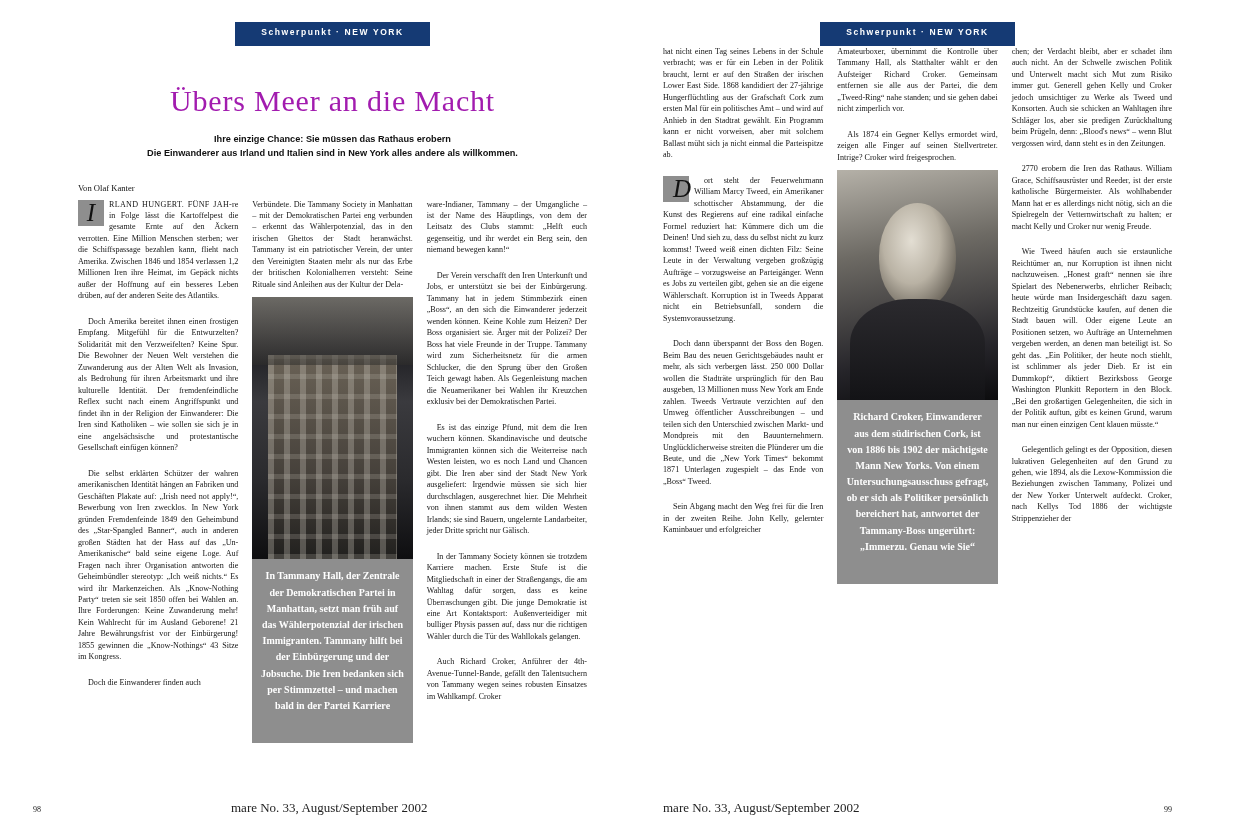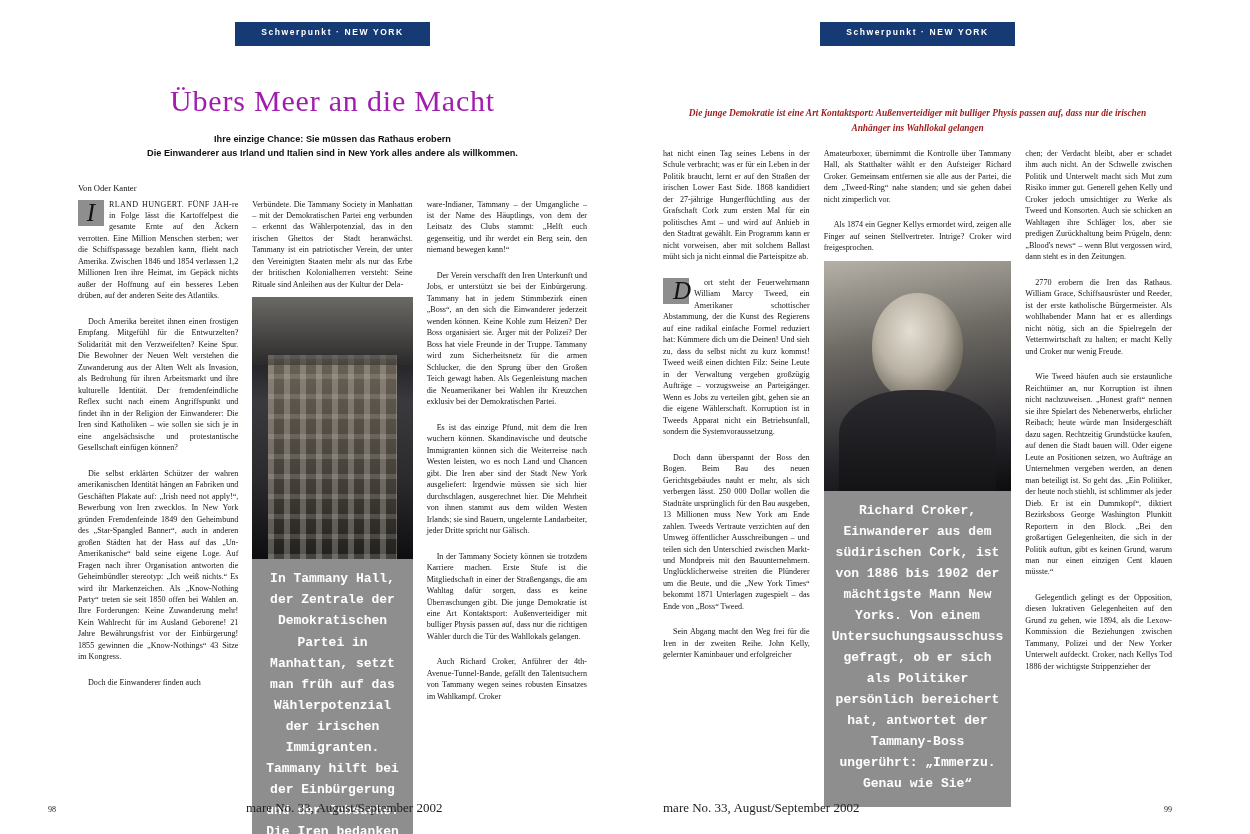--- a/index.html
+++ b/index.html
@@ -130,41 +130,41 @@
   
   .figure { margin: 7px 0 0 0; }
   .photo {
     width: 100%;
     display: block;
     background: #2a2a2a;
   }
   .caption {
     background: #8e8e8e;
     color: #ffffff;
-    font-family: Liberation Mono, monospace;
+    font-family: Liberation Serif, serif;
     font-weight: bold;
-    font-size: 13px;
+    font-size: 10px;
     line-height: 1.62;
     text-align: center;
-    padding: 9px 8px 12px 8px;
+    padding: 9px 8px 29px 8px;
     box-sizing: border-box;
   }
 
   
   .footer {
     position: absolute;
     bottom: 18px;
     left: 0;
     right: 0;
     display: flex;
     align-items: baseline;
     font-size: 7.4px;
     color: #222;
   }
-  .page-left .footer  { padding: 0 38px 0 48px; }
+  .page-left .footer  { padding: 0 38px 0 33px; }
   .page-right .footer { padding: 0 78px 0 38px; }
   .folio { font-family: "Liberation Serif", serif; font-size: 8px; }
   .issue { font-family: "Liberation Serif", serif; font-size: 13px; }
   .footer.left-page  { justify-content: flex-start; }
   .footer.left-page .issue { margin-left: 190px; }
   .footer.right-page { justify-content: flex-start; }
   .footer.right-page .folio { margin-left: auto; padding-left: 44px; }
 
   
   .art-building {
@@ -223,21 +223,21 @@
       <div class="banner">Schwerpunkt · NEW YORK</div>
     </div>
 
     <h1 class="headline">Übers Meer an die Macht</h1>
 
     <div class="deck">
       <div>Ihre einzige Chance: Sie müssen das Rathaus erobern</div>
       <div>Die Einwanderer aus Irland und Italien sind in New York alles andere als willkommen.</div>
     </div>
 
-    <div class="byline">Von Oder Kanter</div>
+    <div class="byline">Von Olaf Kanter</div>
 
     <div class="cols">
 
       <div class="col">
         <p class="first">
           <span class="dropcap-box">I</span><span class="lead-caps">RLAND HUNGERT. FÜNF JAH-</span><span>re in Folge lässt die Kartoffelpest die gesamte Ernte auf den Äckern verrotten. Eine Million Menschen sterben; wer die Schiffspassage bezahlen kann, flieht nach Amerika. Zwischen 1846 und 1854 verlassen 1,2 Millionen Iren ihre Heimat, im Gepäck nichts außer der Hoffnung auf ein besseres Leben drüben, auf der anderen Seite des Atlantiks.</span>
         </p>
         <p>Doch Amerika bereitet ihnen einen frostigen Empfang. Mitgefühl für die Entwurzelten? Solidarität mit den Verzweifelten? Keine Spur. Die Bewohner der Neuen Welt verstehen die Zuwanderung aus der Alten Welt als Invasion, als Bedrohung für ihren Arbeitsmarkt und ihre kulturelle Identität. Der fremdenfeindliche Reflex sucht nach einem Angriffspunkt und findet ihn in der Religion der Einwanderer: Die Iren sind Katholiken – wie sollen sie sich je in eine angelsächsische und protestantische Gesellschaft einfügen können?</p>
         <p>Die selbst erklärten Schützer der wahren amerikanischen Identität hängen an Fabriken und Geschäften Plakate auf: „Irish need not apply!“, Bewerbung von Iren zwecklos. In New York gründen Fremdenfeinde 1849 den Geheimbund des „Star-Spangled Banner“, auch in anderen großen Städten hat der Hass auf das „Un-Amerikanische“ bald seine eigene Loge. Auf Fragen nach ihrer Organisation antworten die Geheimbündler stereotyp: „Ich weiß nichts.“ Es wird ihr Markenzeichen. Als „Know-Nothing Party“ treten sie seit 1850 offen bei Wahlen an. Ihre Forderungen: Keine Zuwanderung mehr! Kein Wahlrecht für im Ausland Geborene! 21 Jahre Bewährungsfrist vor der Einbürgerung! 1855 gewinnen die „Know-Nothings“ 43 Sitze im Kongress.</p>
         <p>Doch die Einwanderer finden auch</p>
@@ -266,21 +266,20 @@
       <span class="issue">mare No. 33, August/September 2002</span>
     </div>
   </div>
 
   <div class="page page-right">
 
     <div class="banner-row">
       <div class="banner">Schwerpunkt · NEW YORK</div>
     </div>
 
-    <div class="pullquote">Die junge Demokratie ist eine Art Kontaktsport: Außenverteidiger mit bulliger Physis passen auf, dass nur die irischen Anhänger ins Wahllokal gelangen</div>
 
     <div class="cols">
 
       <div class="col">
         <p class="first">hat nicht einen Tag seines Lebens in der Schule verbracht; was er für ein Leben in der Politik braucht, lernt er auf den Straßen der irischen Lower East Side. 1868 kandidiert der 27-jährige Hungerflüchtling aus der Grafschaft Cork zum ersten Mal für ein politisches Amt – und wird auf Anhieb in den Stadtrat gewählt. Ein Programm kann er nicht vorweisen, aber mit solchem Ballast müht sich ja nicht einmal die Parteispitze ab.</p>
         <p>
           <span class="dropcap-box">D</span><span>ort steht der Feuerwehrmann William Marcy Tweed, ein Amerikaner schottischer Abstammung, der die Kunst des Regierens auf eine radikal einfache Formel reduziert hat: Kümmere dich um die Deinen! Und sieh zu, dass du selbst nicht zu kurz kommst! Tweed weiß einen dichten Filz: Seine Leute in der Verwaltung vergeben großzügig Aufträge – vorzugsweise an Parteigänger. Wenn es Jobs zu verteilen gibt, gehen sie an die eigene Wählerschaft. Korruption ist in Tweeds Apparat nicht ein Betriebsunfall, sondern die Systemvoraussetzung.</span>
         </p>
         <p>Doch dann überspannt der Boss den Bogen. Beim Bau des neuen Gerichtsgebäudes nauht er mehr, als sich verbergen lässt. 250 000 Dollar wollen die Stadträte ursprünglich für den Bau ausgeben, 13 Millionen muss New York am Ende zahlen. Tweeds Vertraute verzichten auf den Umweg öffentlicher Ausschreibungen – und teilen sich den Unterschied zwischen Markt- und Mondpreis mit den Bauunternehmern. Unglücklicherweise streiten die Plünderer um die Beute, und die „New York Times“ bekommt 1871 Unterlagen zugespielt – das Ende von „Boss“ Tweed.</p>
         <p>Sein Abgang macht den Weg frei für die Iren in der zweiten Reihe. John Kelly, gelernter Kaminbauer und erfolgreicher</p>

